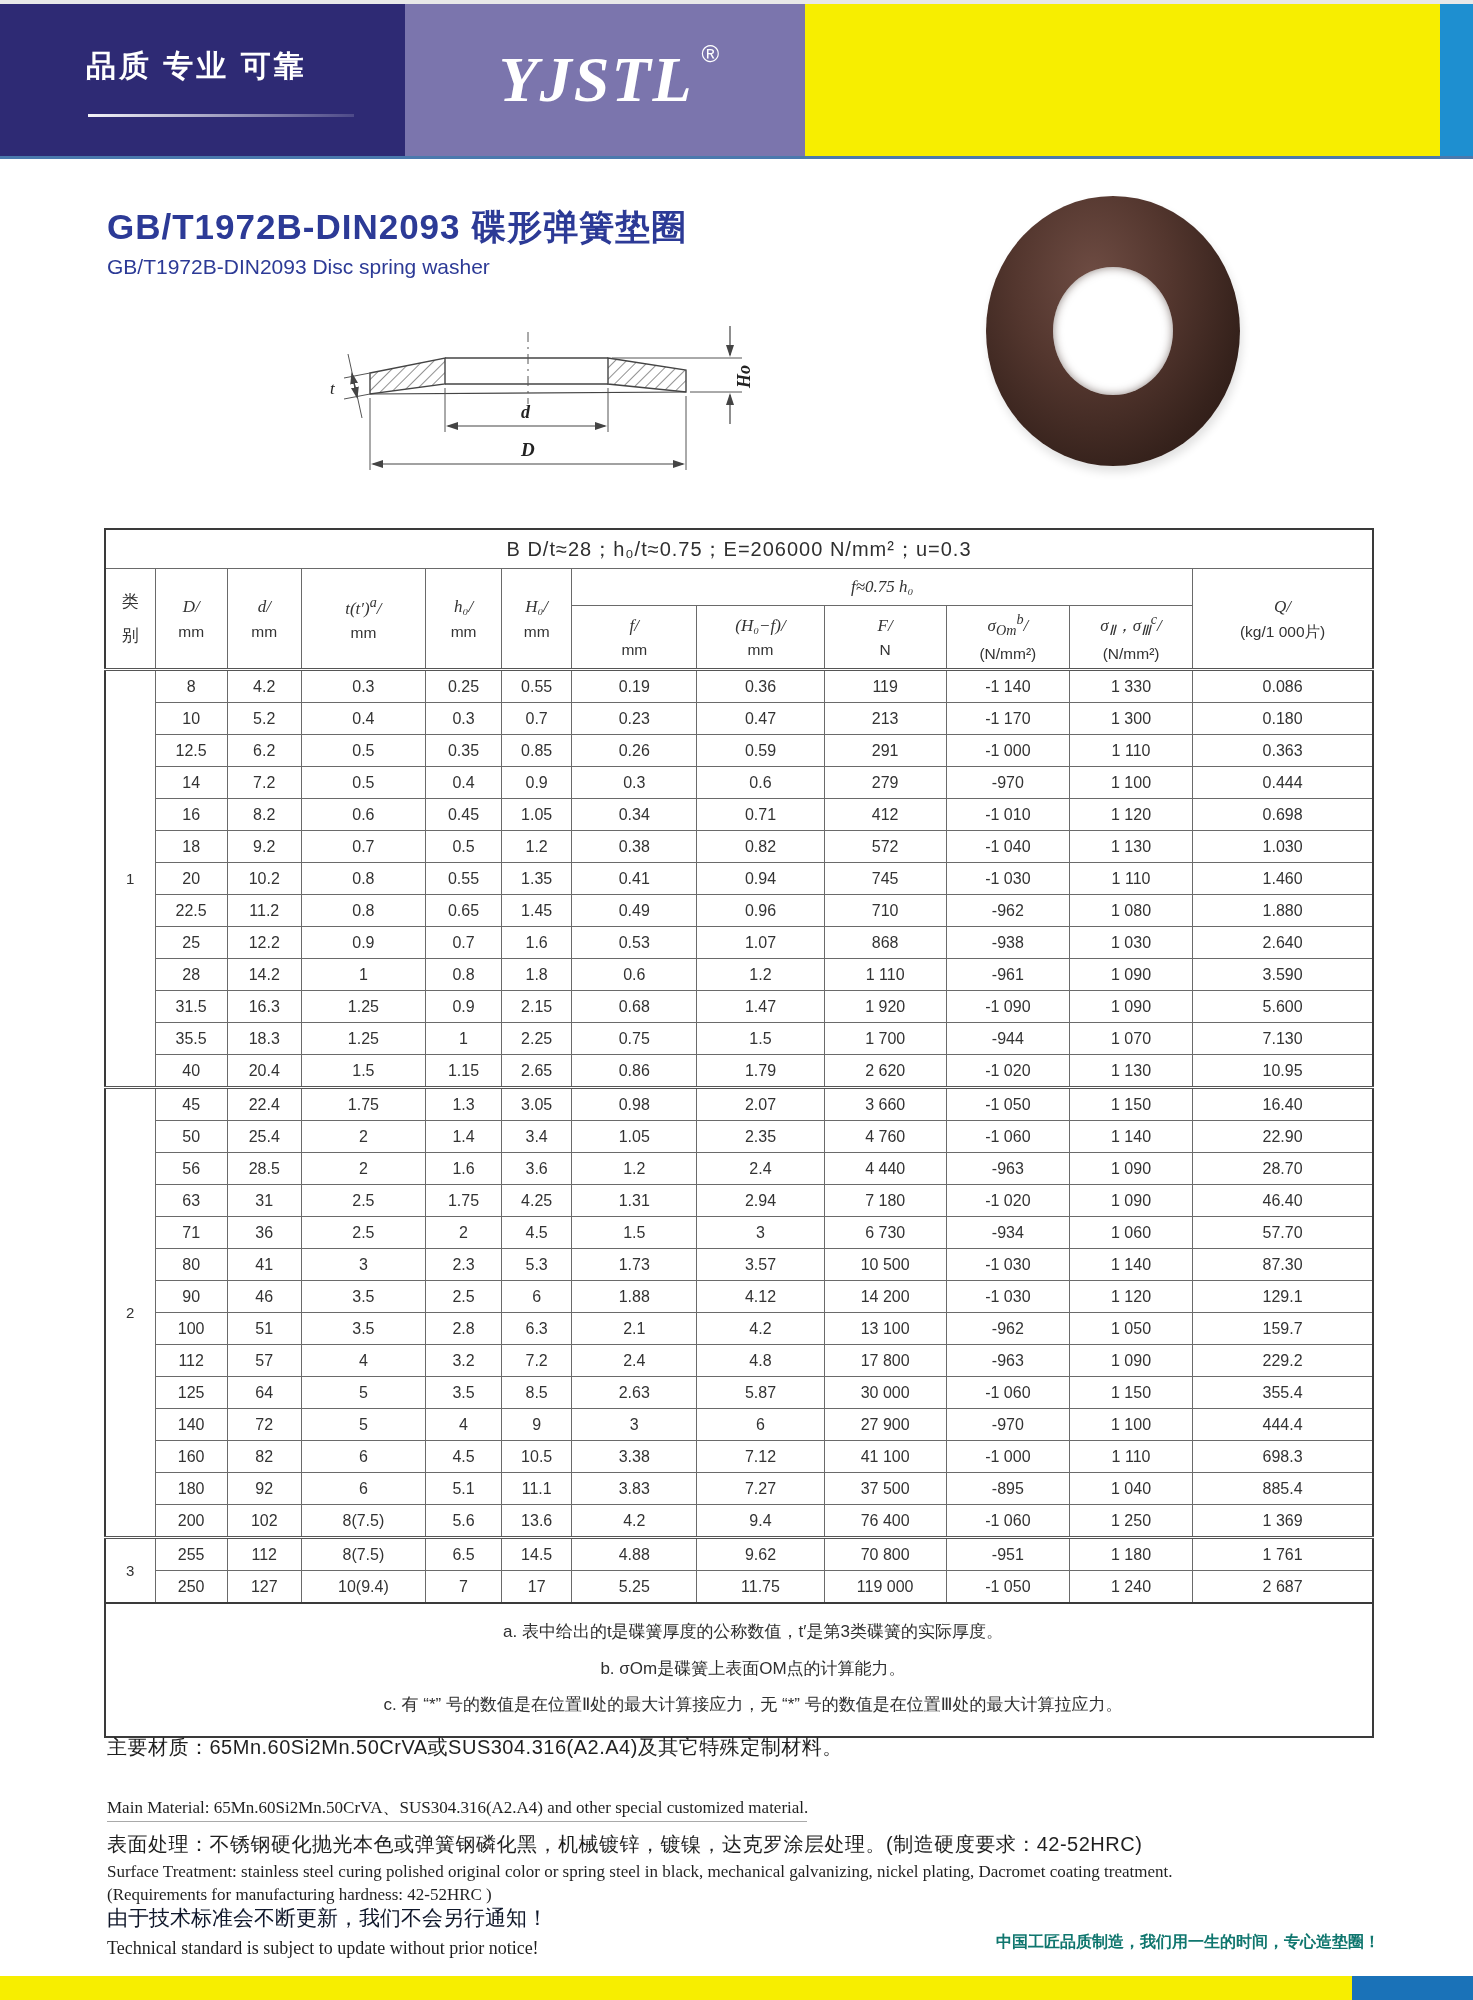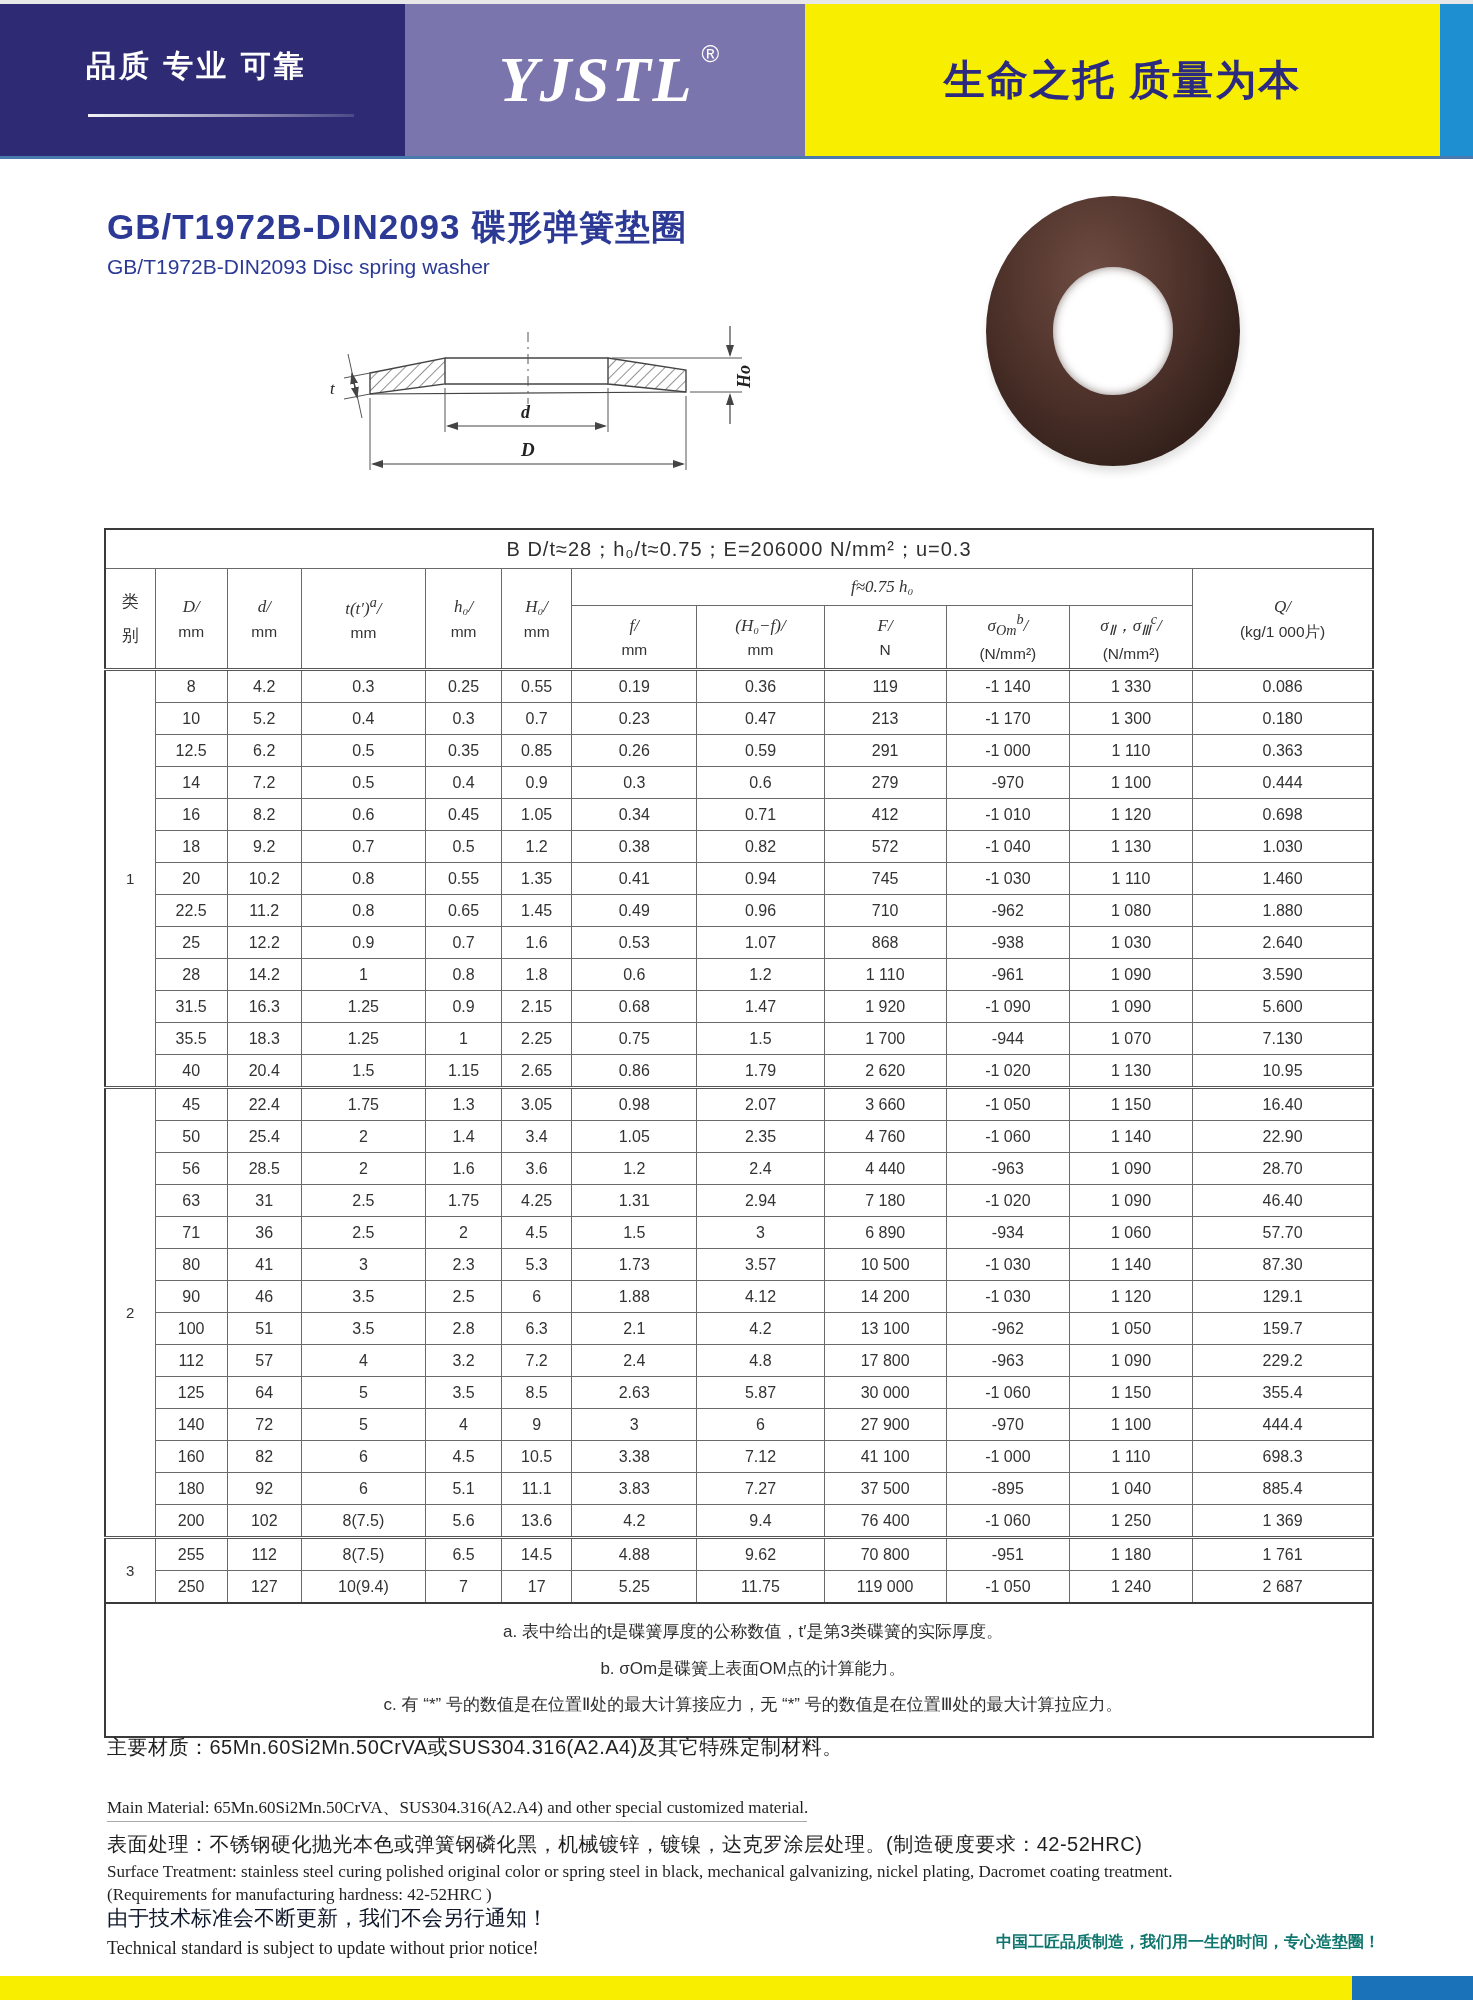--- a/index.html
+++ b/index.html
@@ -79,21 +79,20 @@
   <div class="band band-navy"></div>
   <div class="band band-purple"></div>
   <div class="band band-yellow"></div>
   <div class="band band-blue"></div>
   <div class="slogan-left">品质 专业 可靠</div>
   <div class="slogan-underline"></div>
   <div class="brand">
     <span class="brand-text">YJSTL</span>
     <span class="brand-reg">®</span>
   </div>
-  <div class="slogan-right">生命之托 质量为本</div>
   <div class="header-rule"></div>
 
   <div class="title-zh">GB/T1972B-DIN2093 碟形弹簧垫圈</div>
   <div class="title-en">GB/T1972B-DIN2093 Disc spring washer</div>
 
   <div class="drawing">
     <svg width="600" height="220" viewBox="0 0 600 220">
       <defs>
         <pattern id="hatch" width="8" height="8" patternUnits="userSpaceOnUse" patternTransform="rotate(45)">
           <line x1="0" y1="0" x2="0" y2="8" stroke="#555" stroke-width="1.3"></line>
@@ -443,21 +442,21 @@
             <td>46.40</td>
           </tr>
           <tr>
             <td>71</td>
             <td>36</td>
             <td>2.5</td>
             <td>2</td>
             <td>4.5</td>
             <td>1.5</td>
             <td>3</td>
-            <td>6 890</td>
+            <td>6 730</td>
             <td>-934</td>
             <td>1 060</td>
             <td>57.70</td>
           </tr>
           <tr>
             <td>80</td>
             <td>41</td>
             <td>3</td>
             <td>2.3</td>
             <td>5.3</td>

